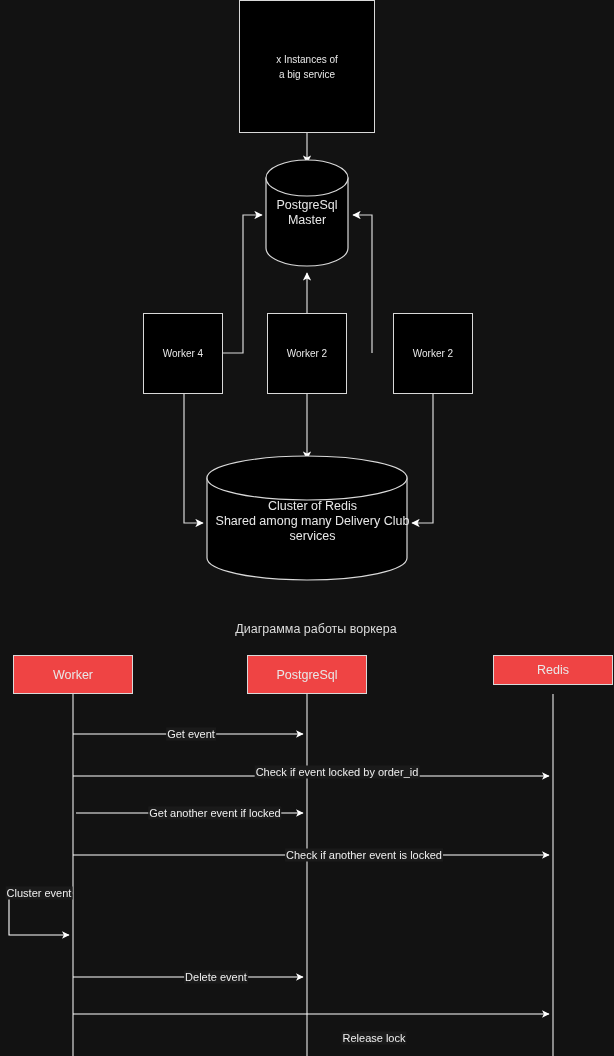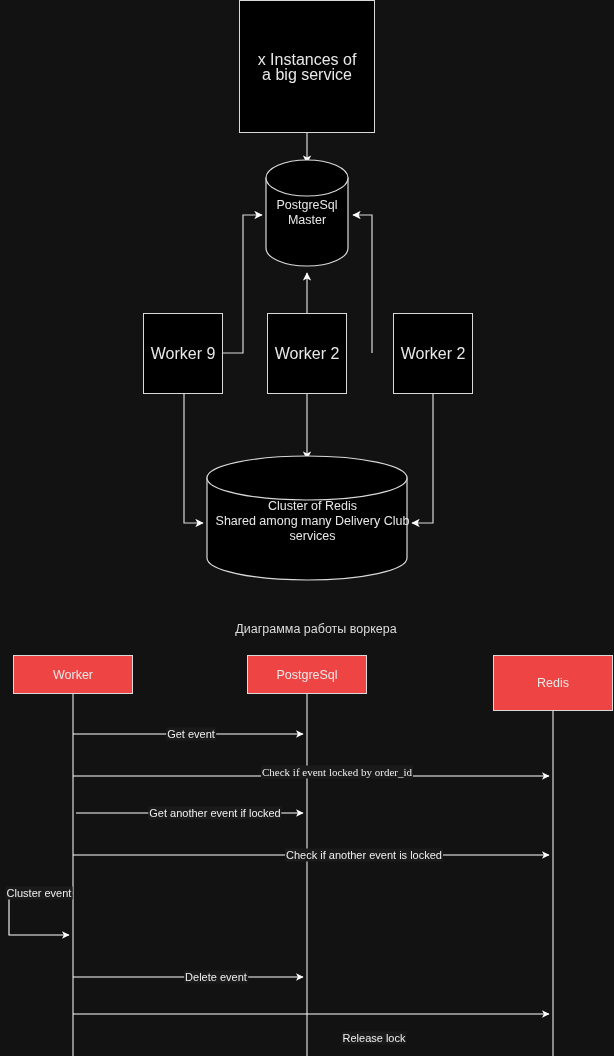--- a/index.html
+++ b/index.html
@@ -24,21 +24,21 @@
   .node {
     position: absolute;
     box-sizing: border-box;
     background: #000000;
     border: 1px solid #d9d9d9;
     color: #e8e8e8;
     display: flex;
     align-items: center;
     justify-content: center;
     text-align: center;
-    font-size: 16px;
+    font-size: 10px;
     line-height: 15px;
     white-space: pre-line;
   }
   .cyl {
     position: absolute;
     display: flex;
     align-items: center;
     justify-content: center;
     text-align: center;
     color: #e8e8e8;
@@ -140,21 +140,21 @@
   <span>x Instances of
 a big service</span>
 </div>
 
 <div class="cyl" style="left:266px; top:160px; width:82px; height:106px;">
   <span class="cyl-label">PostgreSql
 Master</span>
 </div>
 
 <div class="node" style="left:143px; top:313px; width:80px; height:81px;">
-  <span>Worker 9</span>
+  <span>Worker 4</span>
 </div>
 
 <div class="node" style="left:267px; top:313px; width:80px; height:81px;">
   <span>Worker 2</span>
 </div>
 
 <div class="node" style="left:393px; top:313px; width:80px; height:81px;">
   <span>Worker 2</span>
 </div>
 
@@ -167,23 +167,23 @@
 <div class="diagram-title" style="left:0px; top:622px; width:614px;padding-left:9px;">Диаграмма работы воркера</div>
 
 <div class="seq-box" style="left:13px; top:655px; width:120px; height:39px;">
   <span>Worker</span>
 </div>
 
 <div class="seq-box" style="left:247px; top:655px; width:120px; height:39px;">
   <span>PostgreSql</span>
 </div>
 
-<div class="seq-box" style="left:493px; top:655px; width:120px; height:56px;">
+<div class="seq-box" style="left:493px; top:655px; width:120px; height:30px;">
   <span>Redis</span>
 </div>
 
 <div class="msg-label" style="left:191px; top:734px;">Get event</div>
-<div class="msg-label" style="left:337px; top:772px;font-family:Liberation Serif, serif;">Check if event locked by order_id</div>
+<div class="msg-label" style="left:337px; top:772px;">Check if event locked by order_id</div>
 <div class="msg-label" style="left:215px; top:813px;">Get another event if locked</div>
 <div class="msg-label" style="left:364px; top:855px;">Check if another event is locked</div>
 <div class="msg-label" style="left:39px; top:893px;">Cluster event</div>
 <div class="msg-label" style="left:216px; top:977px;">Delete event</div>
 <div class="msg-label" style="left:374px; top:1014px;margin-top:24px;">Release lock</div>
 
 </body></html>

